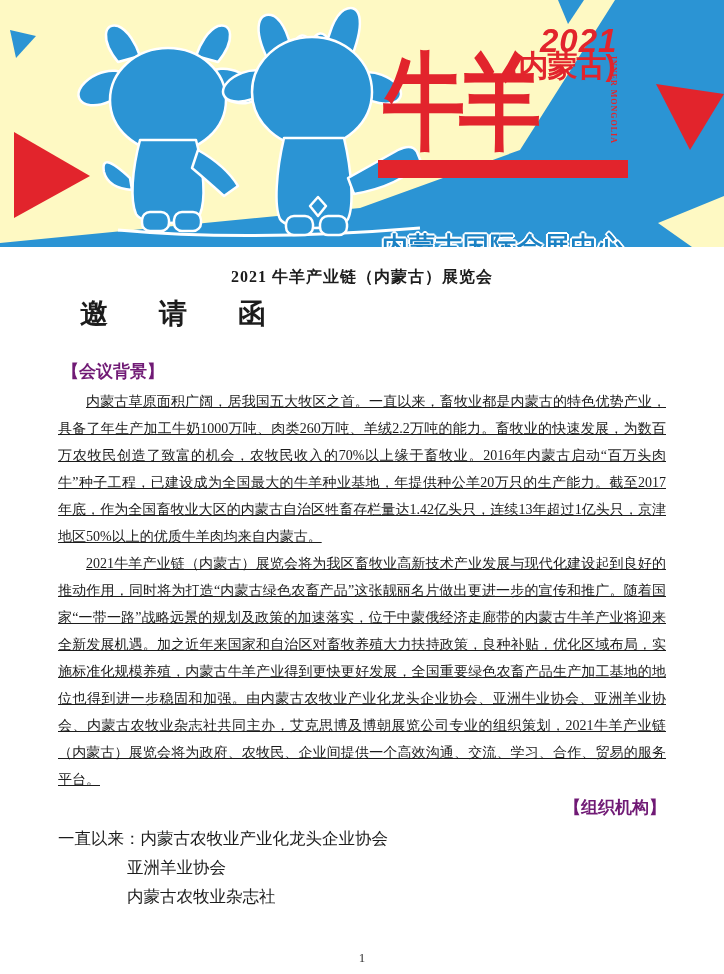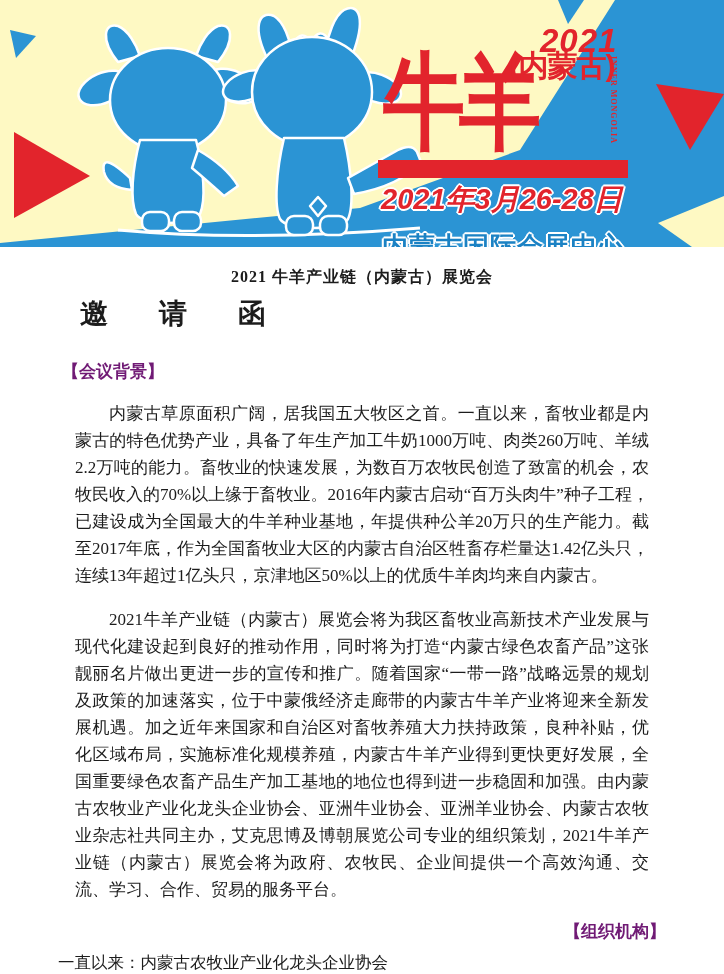--- a/index.html
+++ b/index.html
@@ -22,21 +22,21 @@
           text-shadow:-2px 0 #fff,2px 0 #fff,0 -2px #fff,0 2px #fff,-1px -1px #fff,1px 1px #fff,-1px 1px #fff,1px -1px #fff;}
   .b-venue{left:382px;top:229px;font-size:26px;font-weight:bold;color:#1b82c4;letter-spacing:1px;
           text-shadow:-2px 0 #fff,2px 0 #fff,0 -2px #fff,0 2px #fff,-1px -1px #fff,1px 1px #fff,-1px 1px #fff,1px -1px #fff;}
 
   
   .doc{padding:0 58px;}
   .doc-title{margin:20px 0 0 0;text-align:center;font-size:16px;font-weight:bold;letter-spacing:1px;}
   .doc-sub{margin:7px 0 0 0;text-align:left;font-size:28px;font-weight:bold;letter-spacing:22px;text-indent:22px;}
   .sec-head{margin:27px 0 5px 4px;font-size:17px;font-weight:bold;color:#701a75;}
   .sec-head.second{margin-top:3px;text-align:right;}
-  p.bodytext{margin:17px;font-size:17px;line-height:27px;text-align:justify;text-indent:2em;}
+  p.bodytext{margin:0;font-size:14px;line-height:27px;text-align:justify;text-indent:2em;text-decoration:underline;}
   .org{font-size:16.5px;line-height:29px;}
   .org-line{white-space:nowrap;}
   .org-indent{padding-left:69px;}
   .page-num{position:absolute;left:0;bottom:8px;width:724px;text-align:center;font-size:13px;color:#333;}
 </style>
 </head>
 <body>
 
 <div class="banner">
   <svg width="724" height="247" viewBox="0 0 724 247">
@@ -81,21 +81,20 @@
     </g>
   </svg>
 
   <div class="b-txt b-year">2021</div>
   <div class="b-txt b-main">牛羊</div>
   <div class="b-txt b-col">
     <div>(内蒙古)</div>
   </div>
   <div class="b-txt b-en">INNER MONGOLIA</div>
   <div class="b-bar"></div>
-  <div class="b-txt b-date">2021年3月26-28日</div>
   <div class="b-txt b-venue">内蒙古国际会展中心</div>
 </div>
 
 <div class="doc">
   <h1 class="doc-title">2021 牛羊产业链（内蒙古）展览会</h1>
   <h2 class="doc-sub">邀 请 函</h2>
 
   <div class="sec-head">【会议背景】</div>
   <p class="bodytext">内蒙古草原面积广阔，居我国五大牧区之首。一直以来，畜牧业都是内蒙古的特色优势产业，具备了年生产加工牛奶1000万吨、肉类260万吨、羊绒2.2万吨的能力。畜牧业的快速发展，为数百万农牧民创造了致富的机会，农牧民收入的70%以上缘于畜牧业。2016年内蒙古启动“百万头肉牛”种子工程，已建设成为全国最大的牛羊种业基地，年提供种公羊20万只的生产能力。截至2017年底，作为全国畜牧业大区的内蒙古自治区牲畜存栏量达1.42亿头只，连续13年超过1亿头只，京津地区50%以上的优质牛羊肉均来自内蒙古。</p>
   <p class="bodytext">2021牛羊产业链（内蒙古）展览会将为我区畜牧业高新技术产业发展与现代化建设起到良好的推动作用，同时将为打造“内蒙古绿色农畜产品”这张靓丽名片做出更进一步的宣传和推广。随着国家“一带一路”战略远景的规划及政策的加速落实，位于中蒙俄经济走廊带的内蒙古牛羊产业将迎来全新发展机遇。加之近年来国家和自治区对畜牧养殖大力扶持政策，良种补贴，优化区域布局，实施标准化规模养殖，内蒙古牛羊产业得到更快更好发展，全国重要绿色农畜产品生产加工基地的地位也得到进一步稳固和加强。由内蒙古农牧业产业化龙头企业协会、亚洲牛业协会、亚洲羊业协会、内蒙古农牧业杂志社共同主办，艾克思博及博朝展览公司专业的组织策划，2021牛羊产业链（内蒙古）展览会将为政府、农牧民、企业间提供一个高效沟通、交流、学习、合作、贸易的服务平台。</p>

